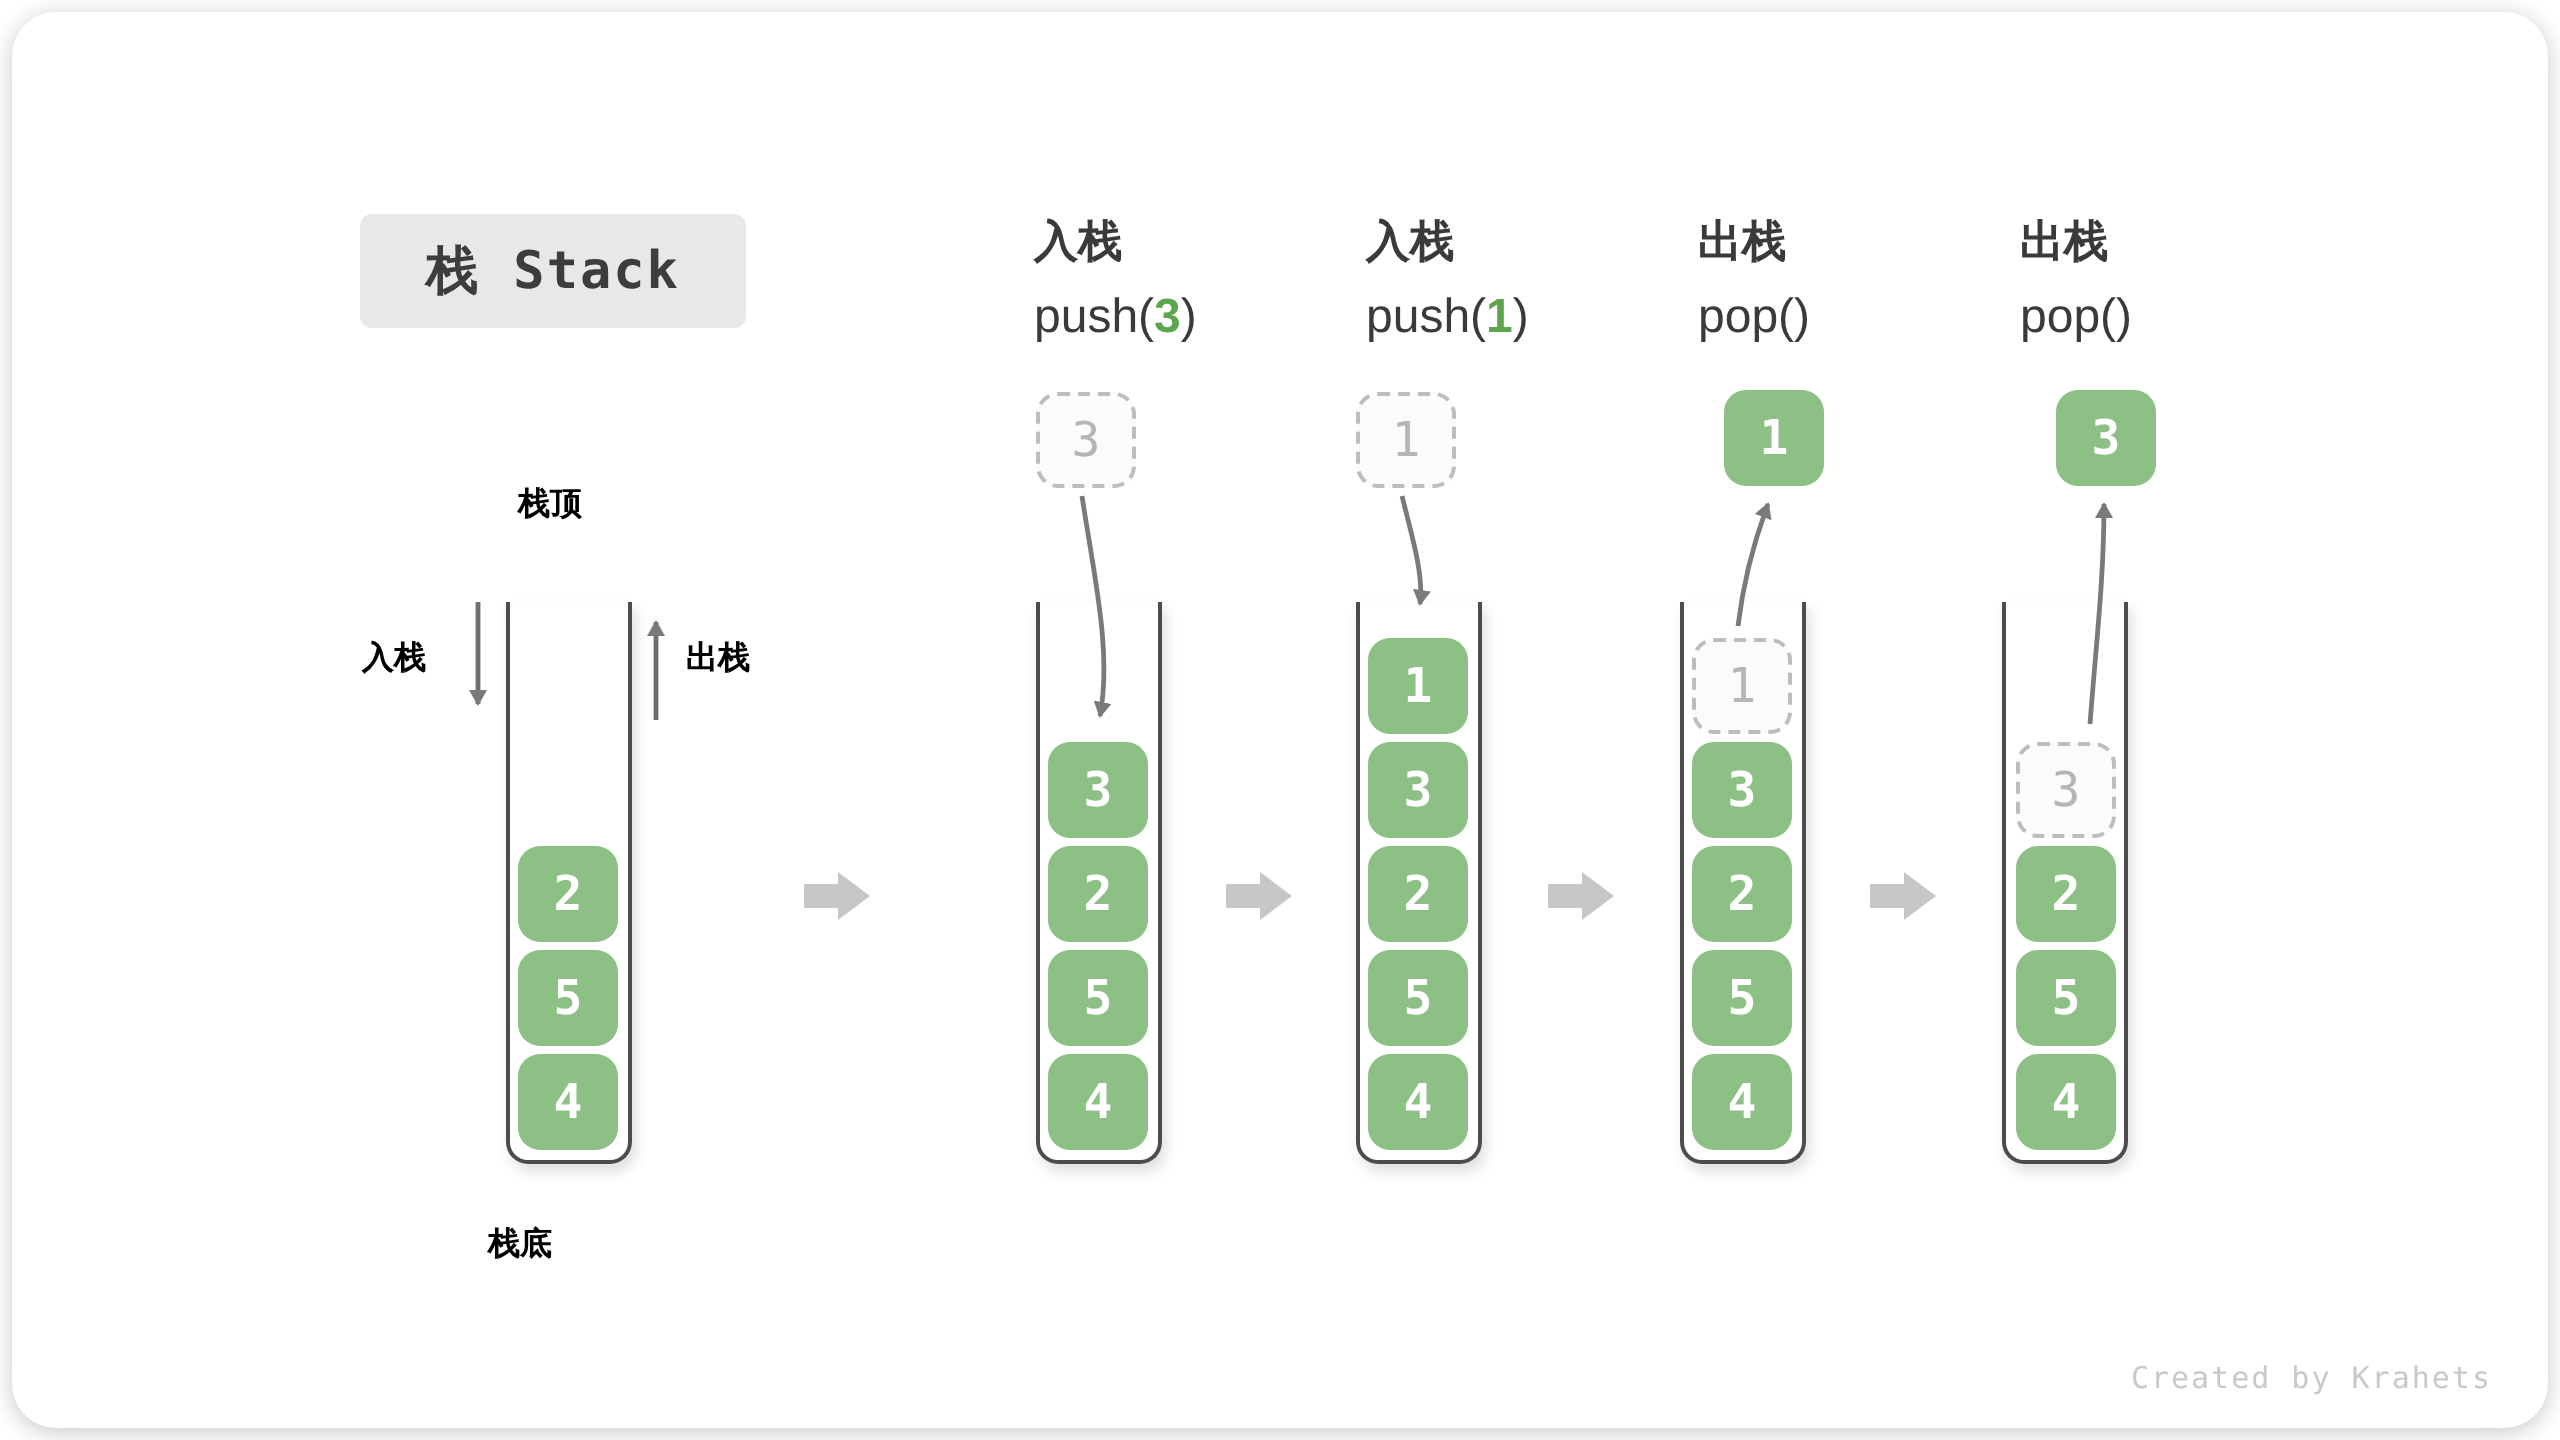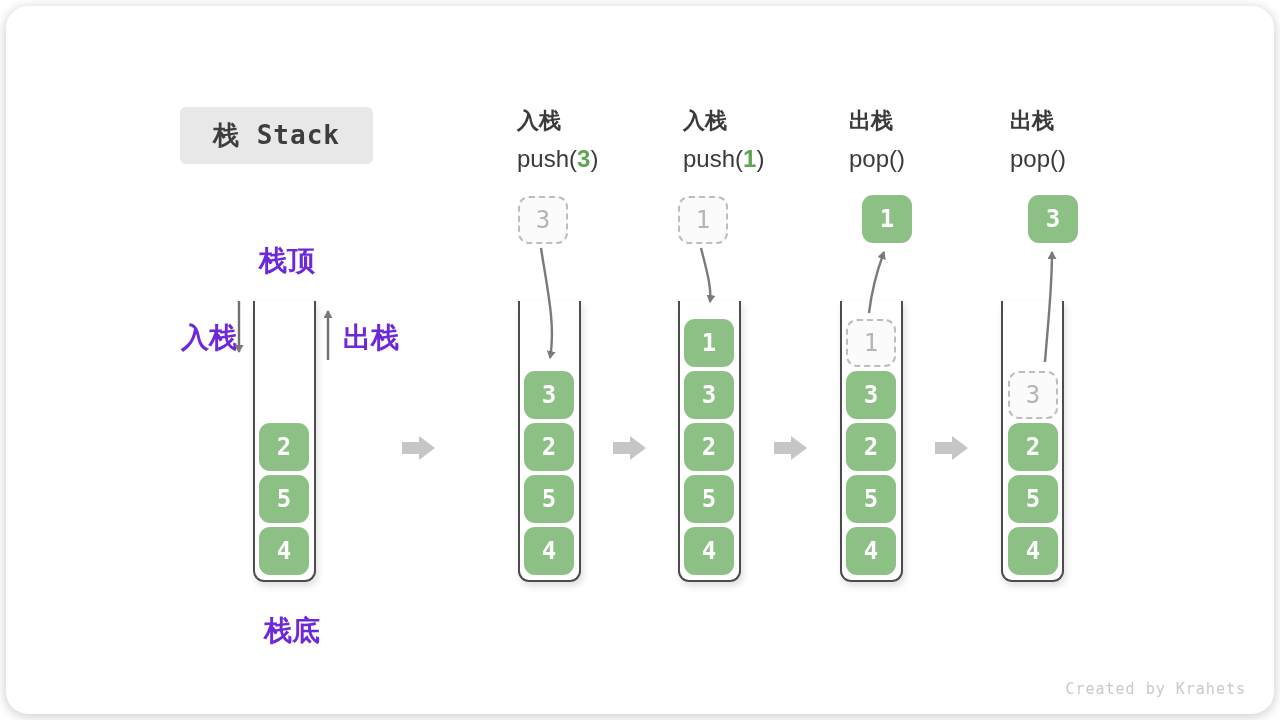--- a/index.html
+++ b/index.html
@@ -22,21 +22,21 @@
     background: #e8e8e8; border-radius: 6px;
     display: flex; align-items: center; justify-content: center;
     font-family: "DejaVu Sans Mono", monospace;
     font-size: 26px; font-weight: 700; color: #3d3d3d;
     letter-spacing: 1px;
     text-align: center;
   }
 
   
   .cn-label {
-    font-size: 28px; font-weight: 700; color: #6d28d9;
+    font-size: 16px; font-weight: 700; color: #000000;
     white-space: nowrap;
     text-align: center;
   }
 
   
   .op-label { width: 160px; }
   .op-name { font-size: 22px; font-weight: 700; color: #3a3a3a; }
   .op-code {
     margin-top: 9px;
     font-family: Liberation Sans, sans-serif;
@@ -81,21 +81,21 @@
 </head>
 <body>
 
 <div class="card"></div>
 
 <div class="abs title-box">
   <span>栈 Stack</span>
 </div>
 
 <div class="abs cn-label" style="left:259px; top:242px;">栈顶</div>
-<div class="abs cn-label" style="left:264px; top:612px;">栈底</div>
+<div class="abs cn-label" style="left:244px; top:612px;">栈底</div>
 <div class="abs cn-label" style="left:181px; top:319px;">入栈</div>
 <div class="abs cn-label" style="left:343px; top:319px;">出栈</div>
 
 <div class="abs op-label" style="left:517px; top:106px;">
   <div class="op-name">入栈</div>
   <div class="op-code"><span>push(</span><span class="arg">3</span><span>)</span></div>
 </div>
 <div class="abs op-label" style="left:683px; top:106px;">
   <div class="op-name">入栈</div>
   <div class="op-code"><span>push(</span><span class="arg">1</span><span>)</span></div>

